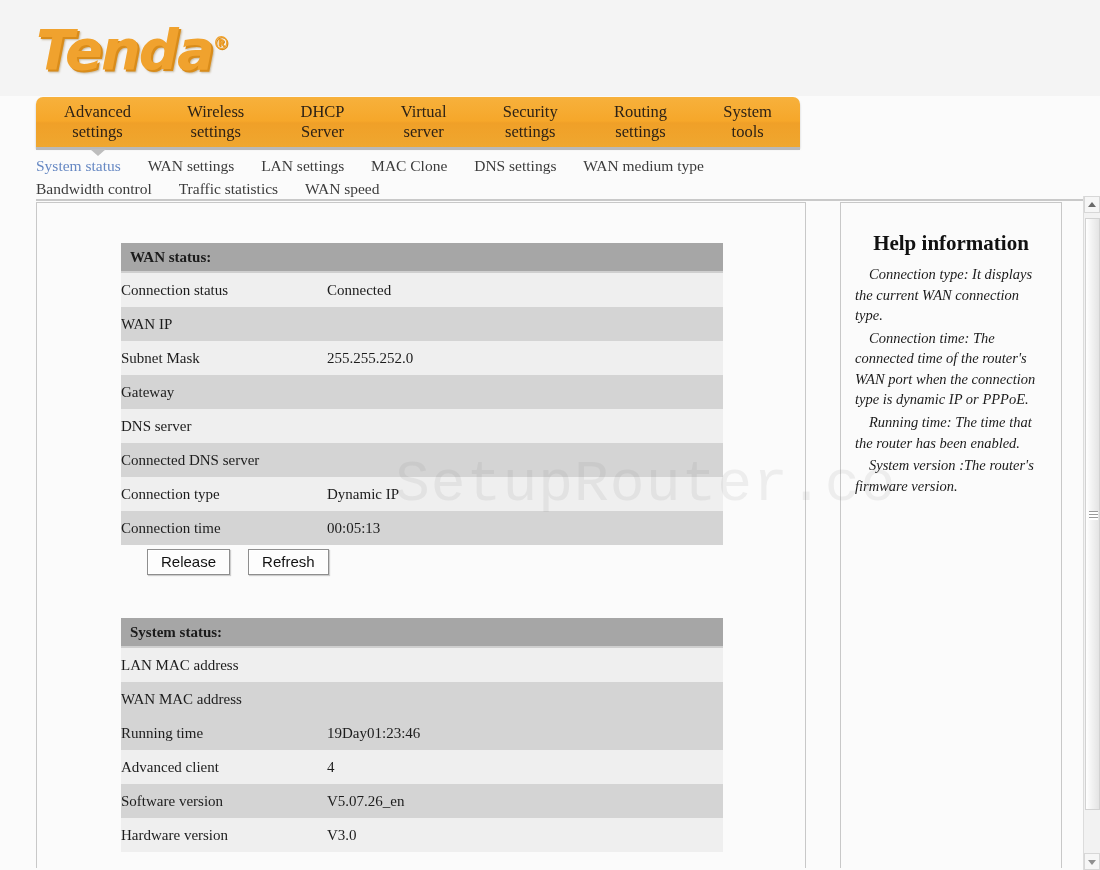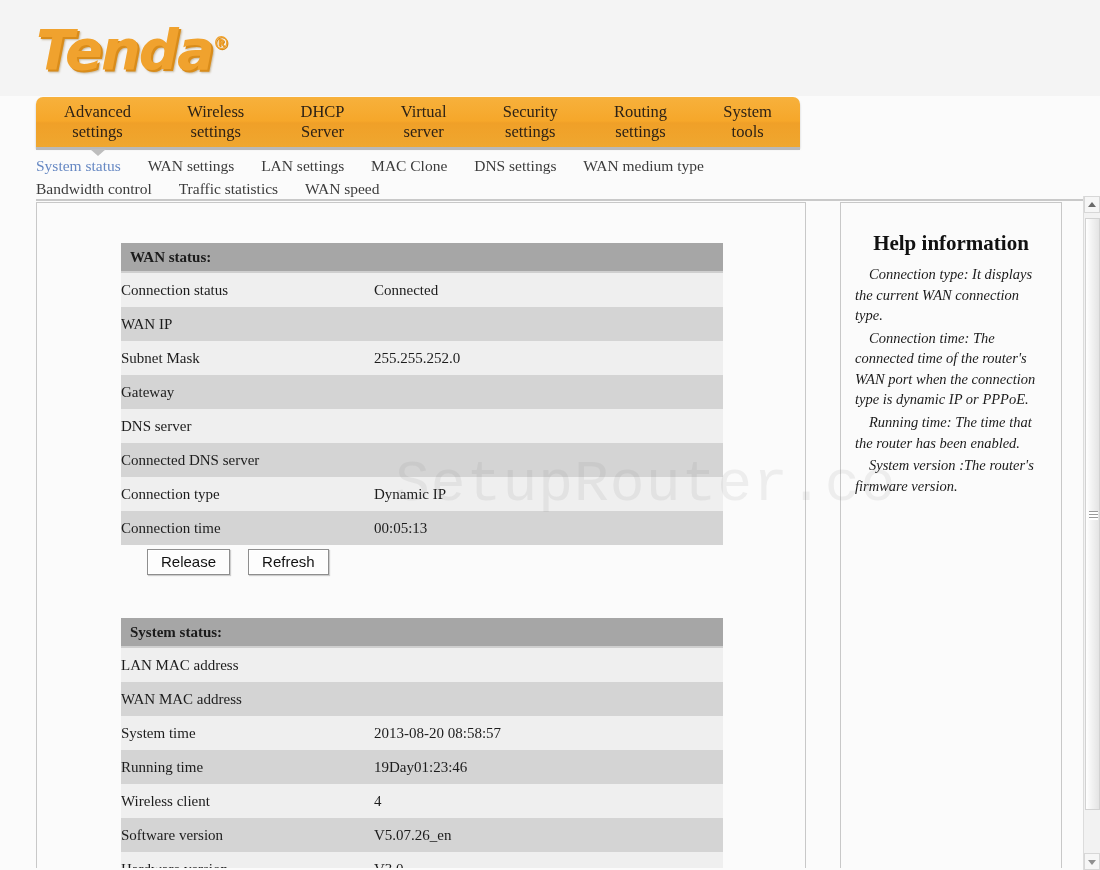--- a/index.html
+++ b/index.html
@@ -161,21 +161,21 @@
     color: #1c1c1c;
   }
   .srow.odd  { background: #efefef; }
   .srow.even { background: #d4d4d4; }
   .srow .lbl {
     width: 206px;
     padding-right: 12px;
     box-sizing: border-box;
     white-space: nowrap;
   }
-  .srow .val { white-space: nowrap; margin-left: 47px; }
+  .srow .val { white-space: nowrap; }
 
   .btnrow {
     height: 42px;
     display: flex;
     align-items: flex-start;
     padding-top: 4px;
     padding-left: 26px;
   }
   .btn {
     font-family: "Liberation Sans", sans-serif;
@@ -407,30 +407,26 @@
     <div class="section" style="top:415px;">
       <div class="sec-header">System status:</div>
       <div class="srow odd">
         <div class="lbl">LAN MAC address</div>
         <div class="val"></div>
       </div>
       <div class="srow even">
         <div class="lbl">WAN MAC address</div>
         <div class="val"></div>
       </div>
-      <div class="srow odd">
-        <div class="lbl">System time</div>
-        <div class="val">2013-08-20 08:58:57</div>
-      </div>
       <div class="srow even">
         <div class="lbl">Running time</div>
         <div class="val">19Day01:23:46</div>
       </div>
       <div class="srow odd">
-        <div class="lbl">Wireless client</div>
+        <div class="lbl">Advanced client</div>
         <div class="val">4</div>
       </div>
       <div class="srow even">
         <div class="lbl">Software version</div>
         <div class="val">V5.07.26_en</div>
       </div>
       <div class="srow odd">
         <div class="lbl">Hardware version</div>
         <div class="val">V3.0</div>
       </div>

